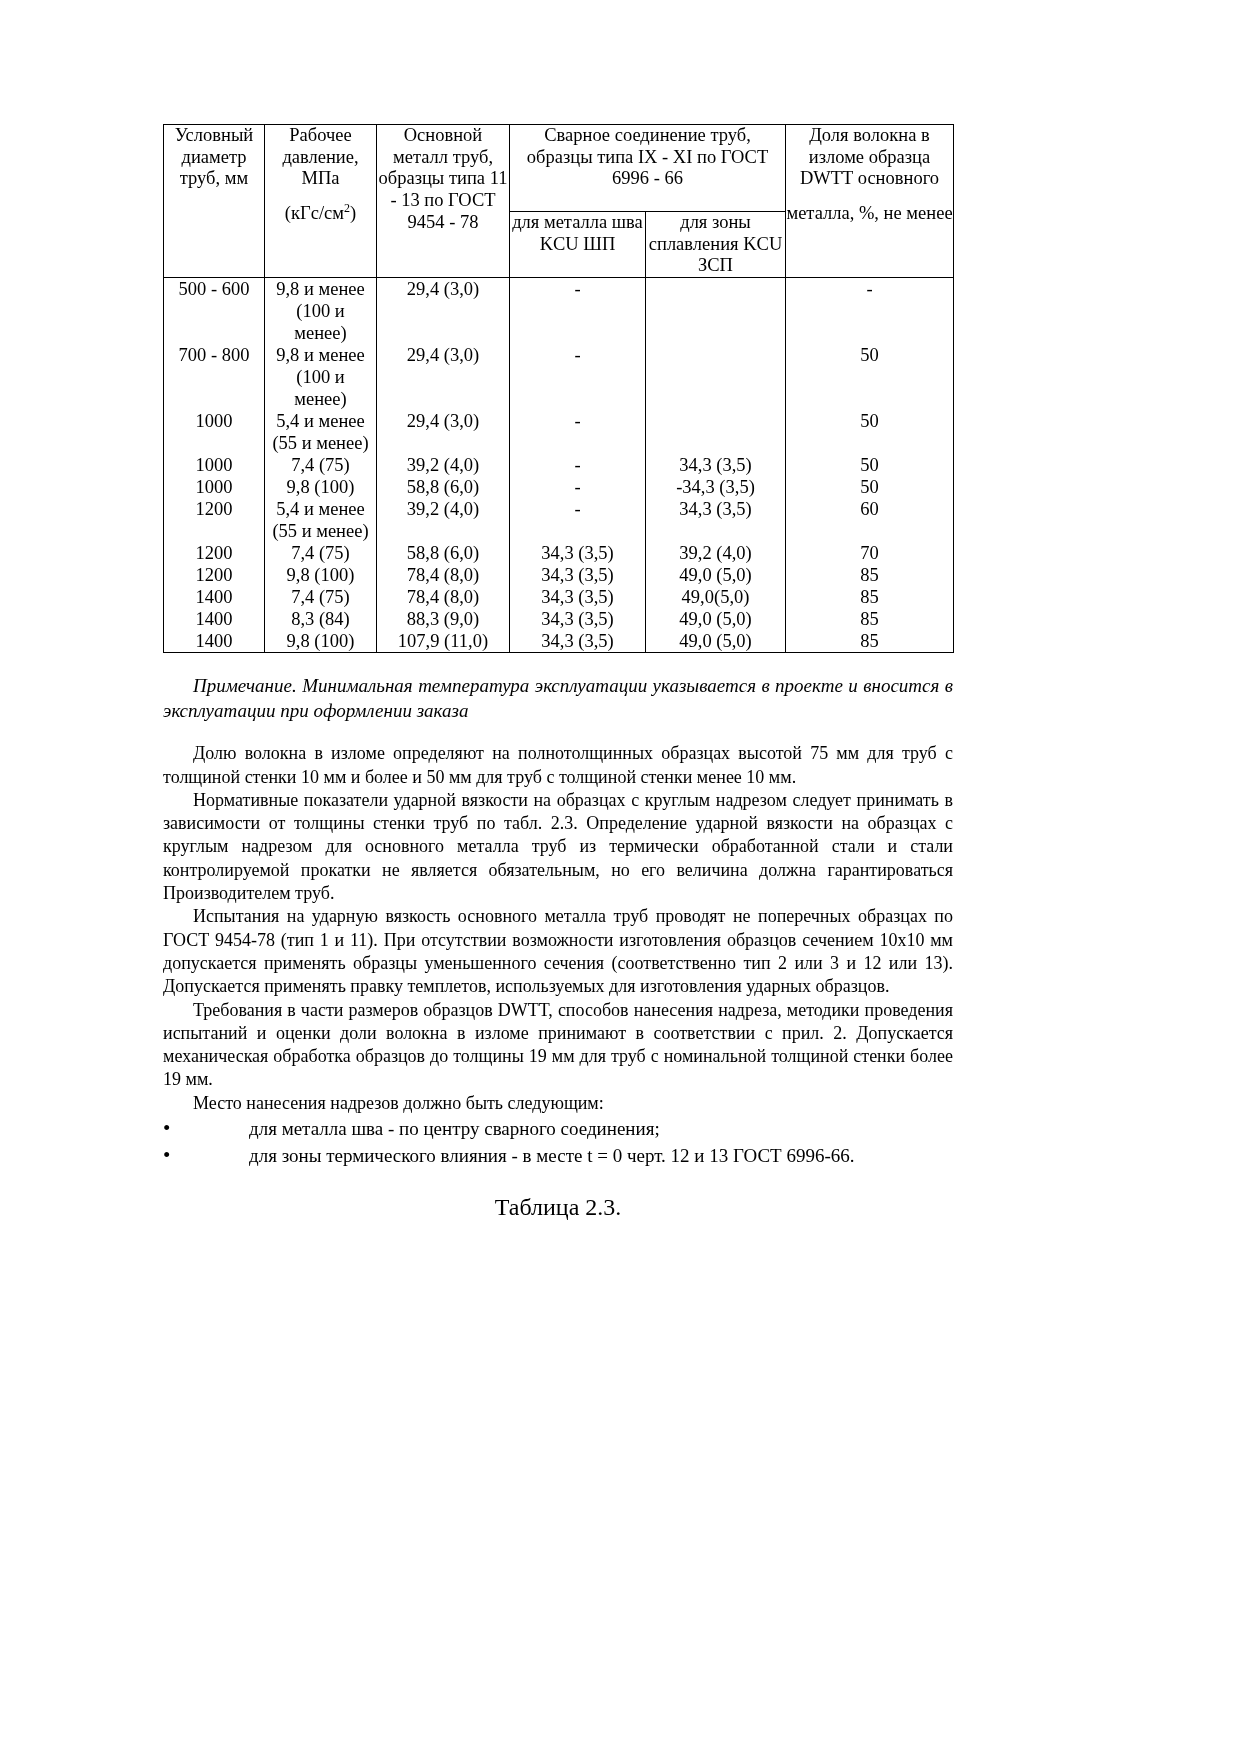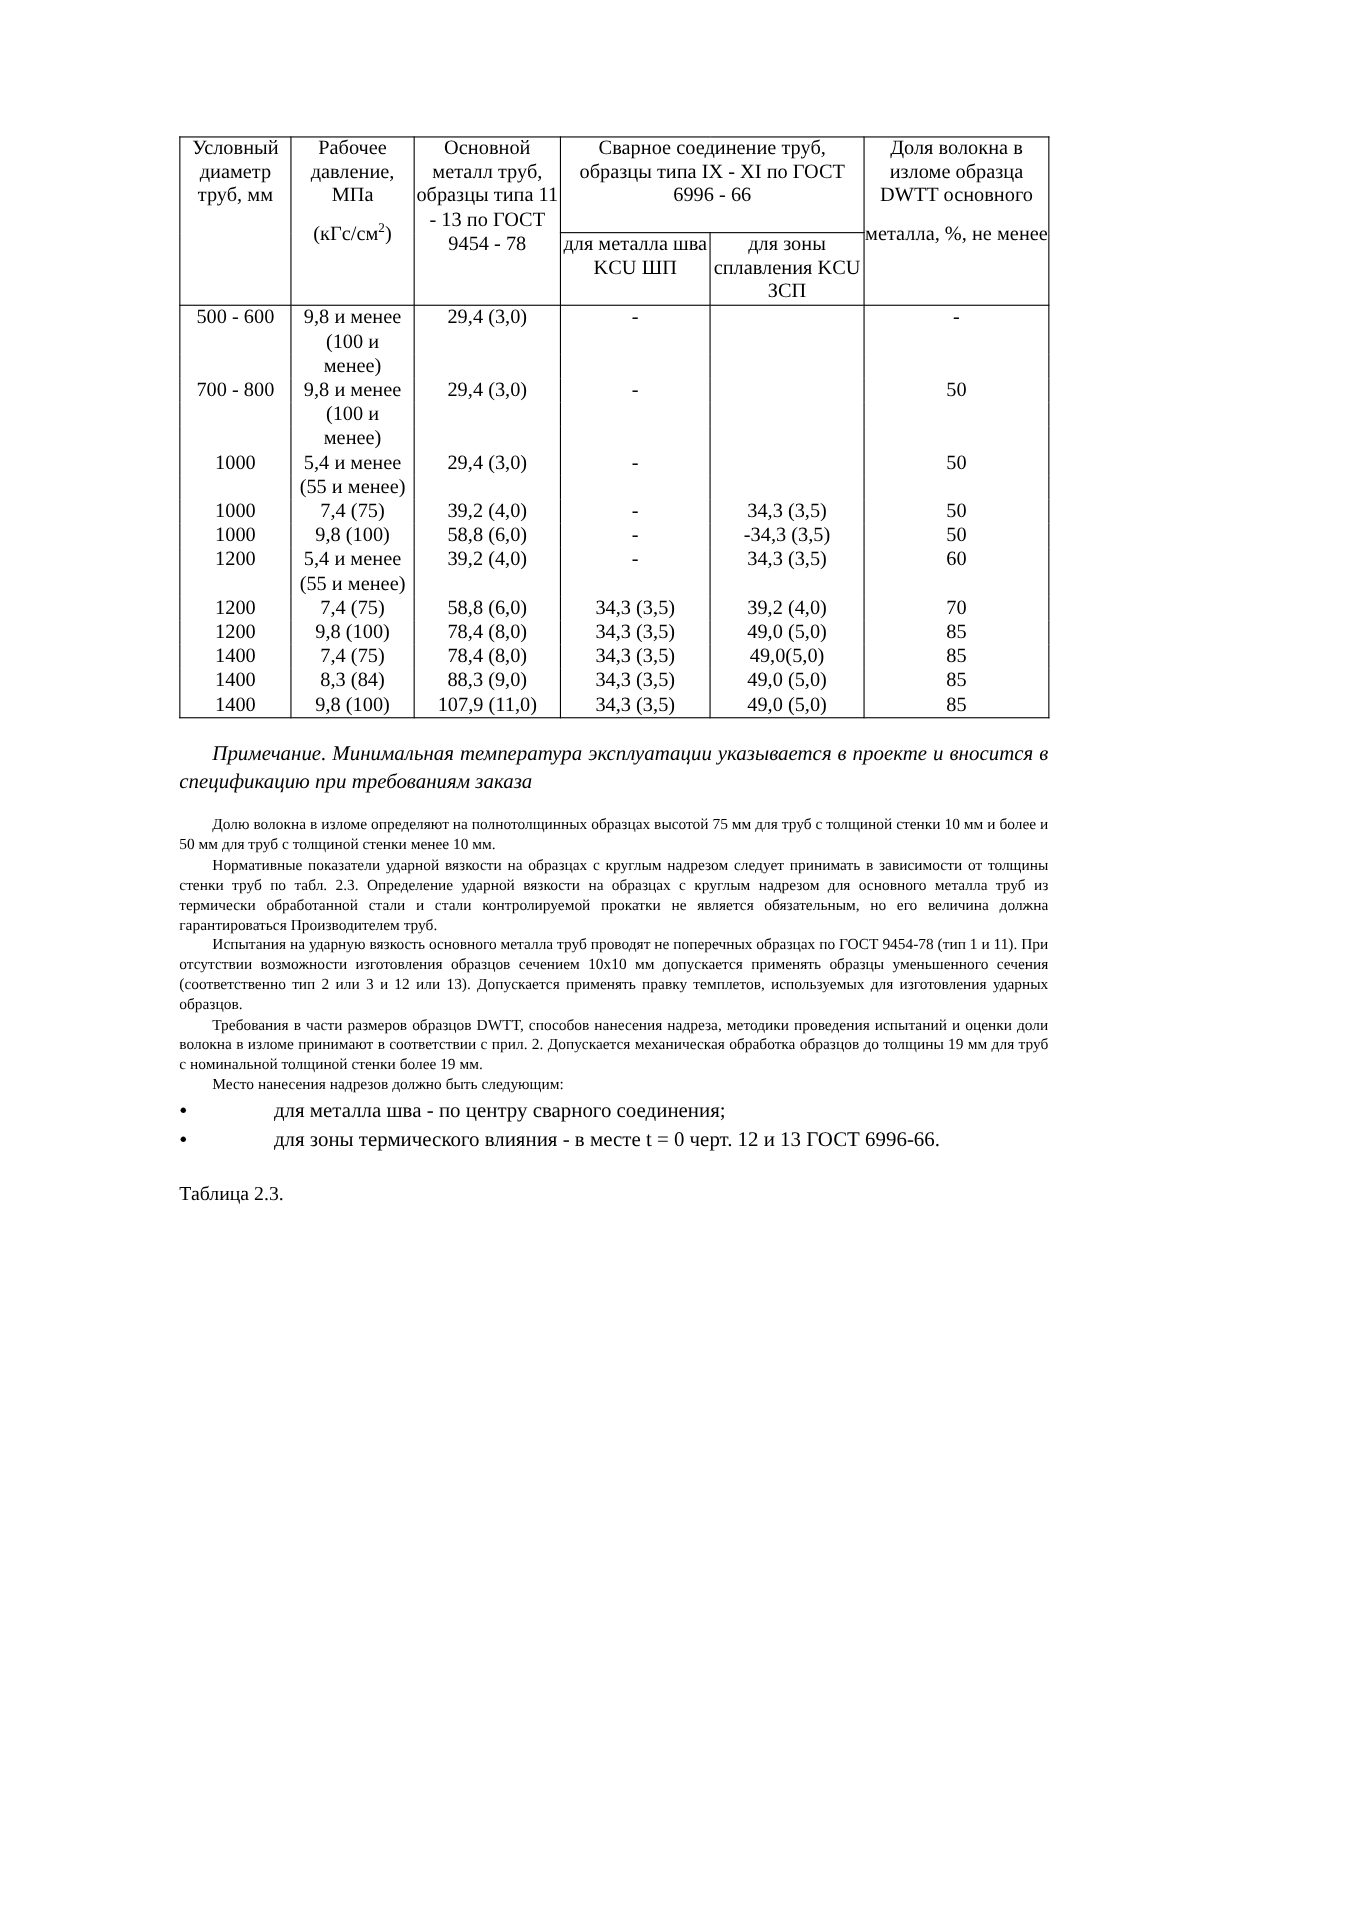--- a/index.html
+++ b/index.html
@@ -71,21 +71,21 @@
   
   .note {
     margin-top: 21px;
     font-style: italic;
     font-size: 19px;
     line-height: 1.30;
     text-align: justify;
     text-indent: 30px;
   }
   .para {
-    font-size: 14px;
+    font-size: 18px;
     line-height: 1.295;
     text-align: justify;
     text-indent: 30px;
     margin: 0;
   }
   .blockgap { height: 19px; }
 
   ul.bullets {
     list-style: none;
     margin: 0;
@@ -100,22 +100,22 @@
   }
   ul.bullets li .dot {
     position: absolute;
     left: 0px;
     top: -2px;
     font-size: 21px;
   }
 
   .tablelabel {
     margin-top: 26px;
-    text-align: left;
-    font-size: 18px;
+    text-align: center;
+    font-size: 24px;
   }
 
   
   table.bottomtable {
     border-collapse: collapse;
     width: 790px;
     table-layout: fixed;
     margin-top: 24px;
     font-size: 18px;
   }
@@ -316,21 +316,21 @@
             <td class="dc">9,8 (100)</td>
             <td class="dc">107,9 (11,0)</td>
             <td class="dc">34,3 (3,5)</td>
             <td class="dc">49,0 (5,0)</td>
             <td class="dc">85</td>
           </tr>
         </tbody>
     </table>
 
     <div class="note">
-      <i>Примечание.</i><i> Минимальная температура эксплуатации указывается в проекте и вносится в спецификацию при требованиям заказа</i>
+      <i>Примечание.</i><i> Минимальная температура эксплуатации указывается в проекте и вносится в эксплуатации при оформлении заказа</i>
     </div>
 
     <div class="blockgap"></div>
     <div id="paras">
         <p class="para">Долю волокна в изломе определяют на полнотолщинных образцах высотой 75 мм для труб с толщиной стенки 10 мм и более и 50 мм для труб с толщиной стенки менее 10 мм.</p>
         <p class="para">Нормативные показатели ударной вязкости на образцах с круглым надрезом следует принимать в зависимости от толщины стенки труб по табл. 2.3. Определение ударной вязкости на образцах с круглым надрезом для основного металла труб из термически обработанной стали и стали контролируемой прокатки не является обязательным, но его величина должна гарантироваться Производителем труб.</p>
         <p class="para">Испытания на ударную вязкость основного металла труб проводят не поперечных образцах по ГОСТ 9454-78 (тип 1 и 11). При отсутствии возможности изготовления образцов сечением 10x10 мм допускается применять образцы уменьшенного сечения (соответственно тип 2 или 3 и 12 или 13). Допускается применять правку темплетов, используемых для изготовления ударных образцов.</p>
         <p class="para">Требования в части размеров образцов DWTT, способов нанесения надреза, методики проведения испытаний и оценки доли волокна в изломе принимают в соответствии с прил. 2. Допускается механическая обработка образцов до толщины 19 мм для труб с номинальной толщиной стенки более 19 мм.</p>
         <p class="para">Место нанесения надрезов должно быть следующим:</p>
       </div>

